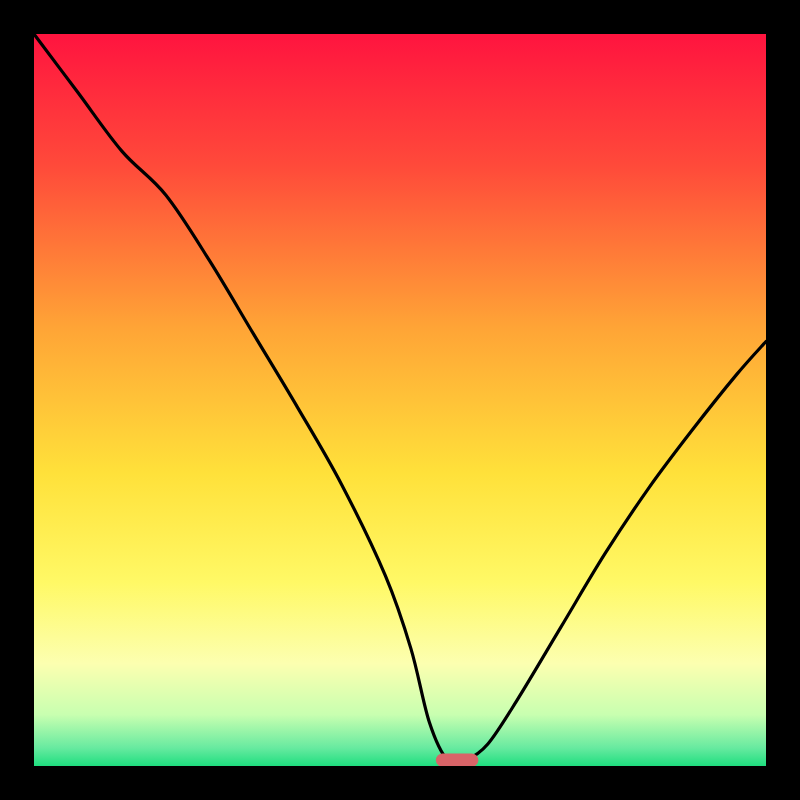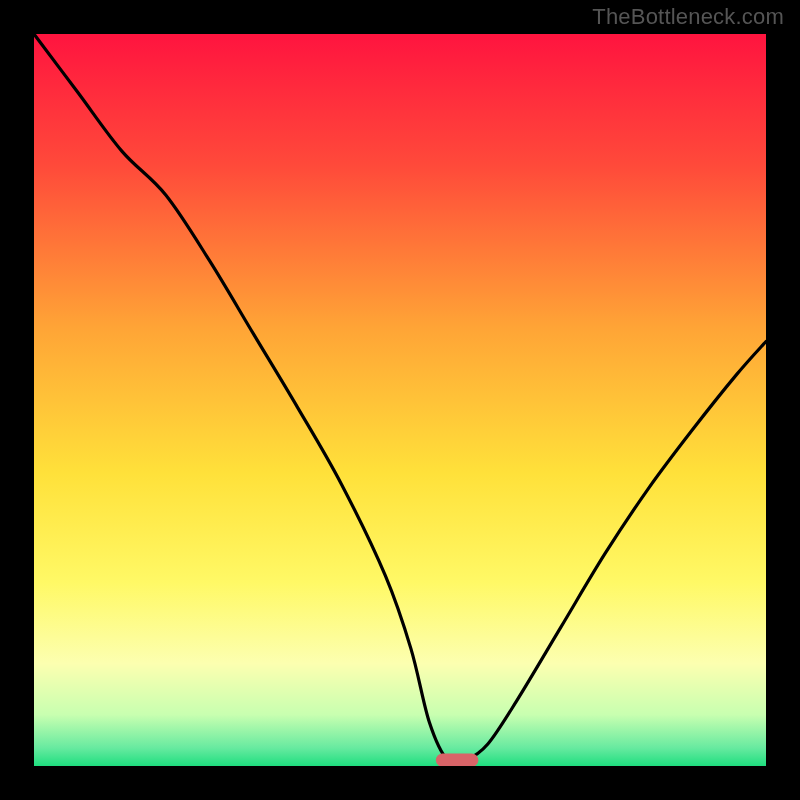--- a/index.html
+++ b/index.html
@@ -42,21 +42,20 @@
     stroke-linecap: round;
   }
   .marker {
     fill: #d86468;
   }
 </style>
 </head>
 <body>
 
 <div class="frame">
-  <div class="watermark">TheBottleneck.com</div>
 
   <svg class="plot" viewBox="0 0 100 100" preserveAspectRatio="none">
     <defs>
       <linearGradient id="bg-grad" x1="0" y1="0" x2="0" y2="1">
           <stop offset="0%" stop-color="#ff143f"></stop>
           <stop offset="18%" stop-color="#ff4a3a"></stop>
           <stop offset="40%" stop-color="#ffa436"></stop>
           <stop offset="60%" stop-color="#ffe13a"></stop>
           <stop offset="75%" stop-color="#fff966"></stop>
           <stop offset="86%" stop-color="#fcffb0"></stop>

